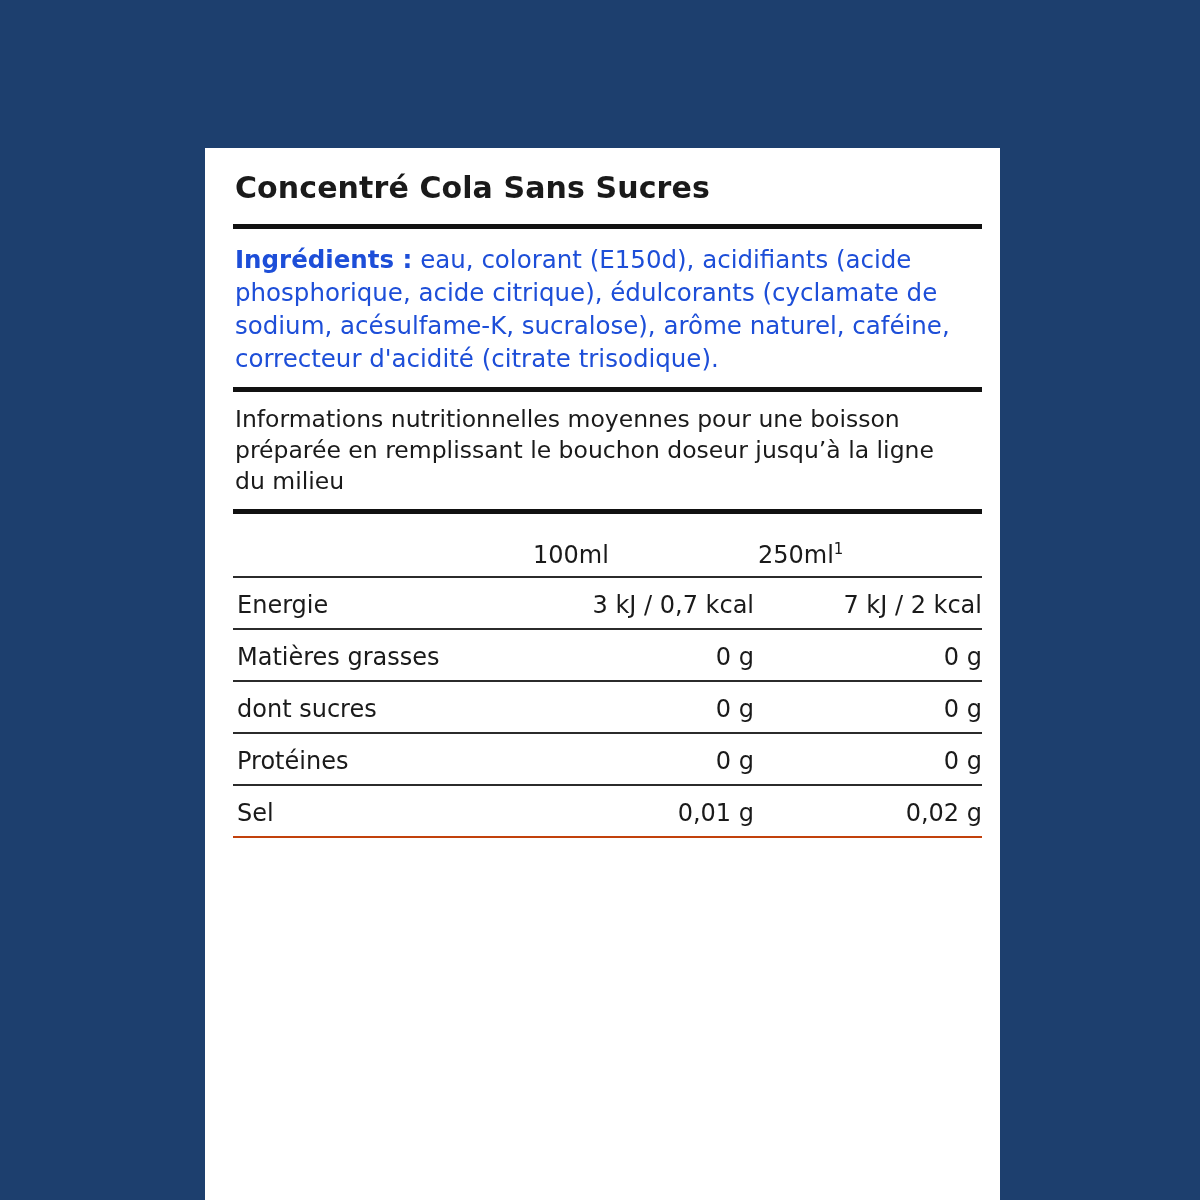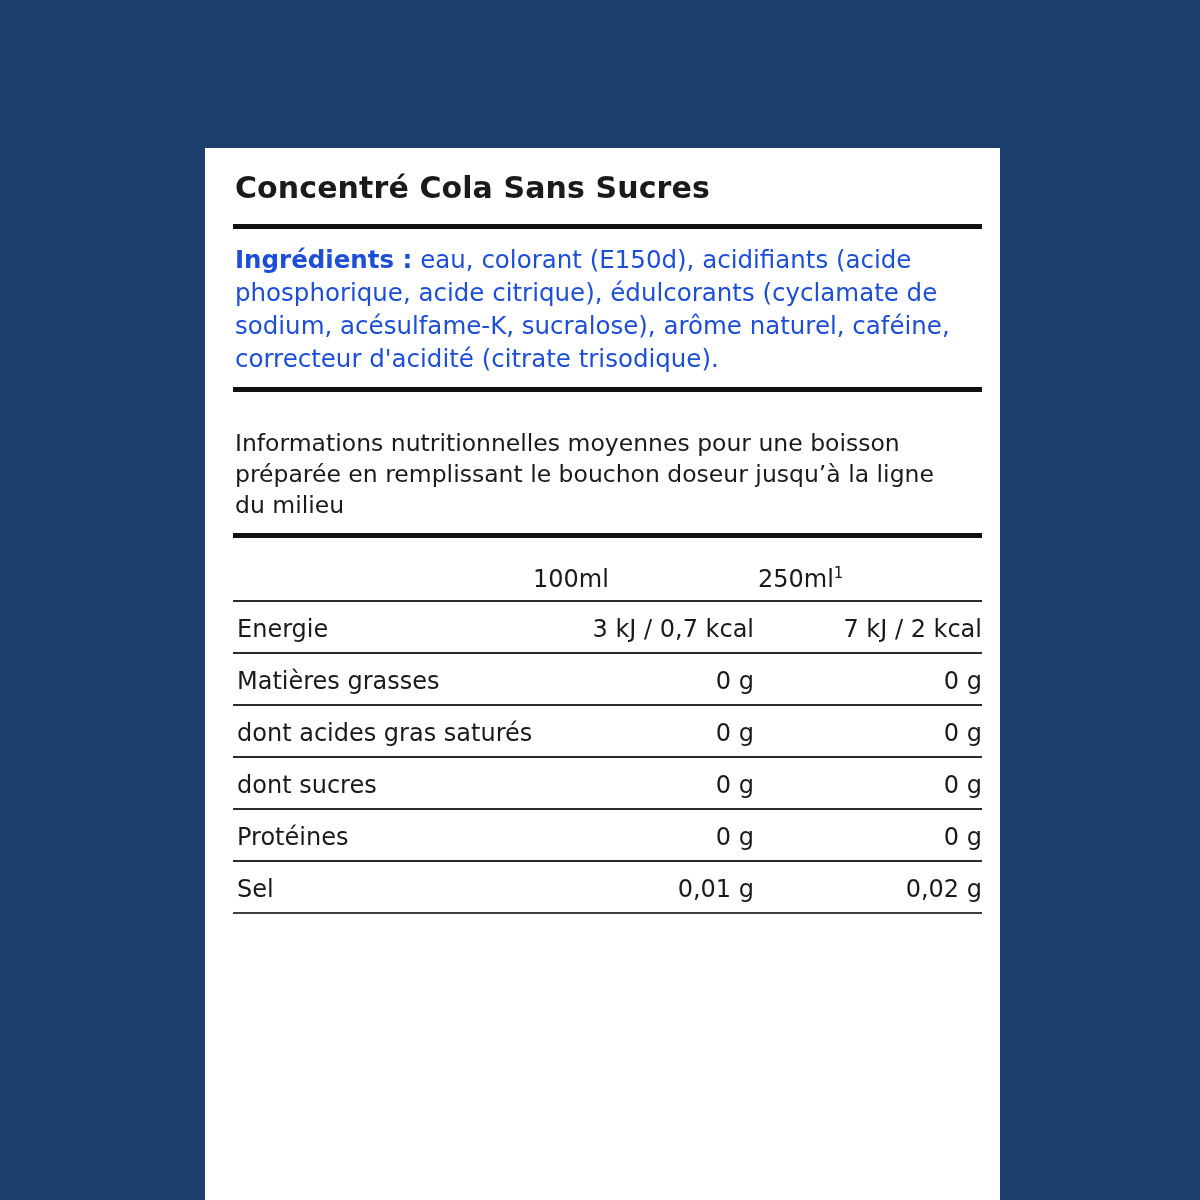--- a/index.html
+++ b/index.html
@@ -58,21 +58,20 @@
   }
   .ingredients b {
     font-weight: bold;
   }
   .nutri-note {
     font-size: 23.5px;
     color: #1a1a1a;
     line-height: 1.32;
     padding: 12px 0 12px 2px;
     width: 700px;
-    margin-top: 24px;
   }
   table.nutri {
     border-collapse: collapse;
     width: 749px;
     margin-top: 26px;
     font-size: 24px;
     color: #1a1a1a;
   }
   table.nutri th, table.nutri td {
     padding: 0;
@@ -86,21 +85,21 @@
   }
   table.nutri thead th.blank {
     text-align: left;
   }
   table.nutri tbody td {
     border-top: 2px solid #2b2b2b;
     padding: 9px 0 9px 0;
     height: 32px;
   }
   table.nutri tbody tr:last-child td {
-    border-bottom: 2px solid #404040;
+    border-bottom: 2px solid #c2410c;
   }
   td.label {
     text-align: left;
     padding-left: 4px !important;
   }
   td.val {
     text-align: right;
     margin-top: 48px;
   }
   td.val.col1 {
@@ -157,25 +156,20 @@
             <td class="label">Energie</td>
             <td class="val col1">3 kJ / 0,7 kcal</td>
             <td class="val">7 kJ / 2 kcal</td>
           </tr>
           <tr>
             <td class="label">Matières grasses</td>
             <td class="val col1">0 g</td>
             <td class="val">0 g</td>
           </tr>
           <tr>
-            <td class="label">dont acides gras saturés</td>
-            <td class="val col1">0 g</td>
-            <td class="val">0 g</td>
-          </tr>
-          <tr>
             <td class="label">dont sucres</td>
             <td class="val col1">0 g</td>
             <td class="val">0 g</td>
           </tr>
           <tr>
             <td class="label">Protéines</td>
             <td class="val col1">0 g</td>
             <td class="val">0 g</td>
           </tr>
           <tr>

